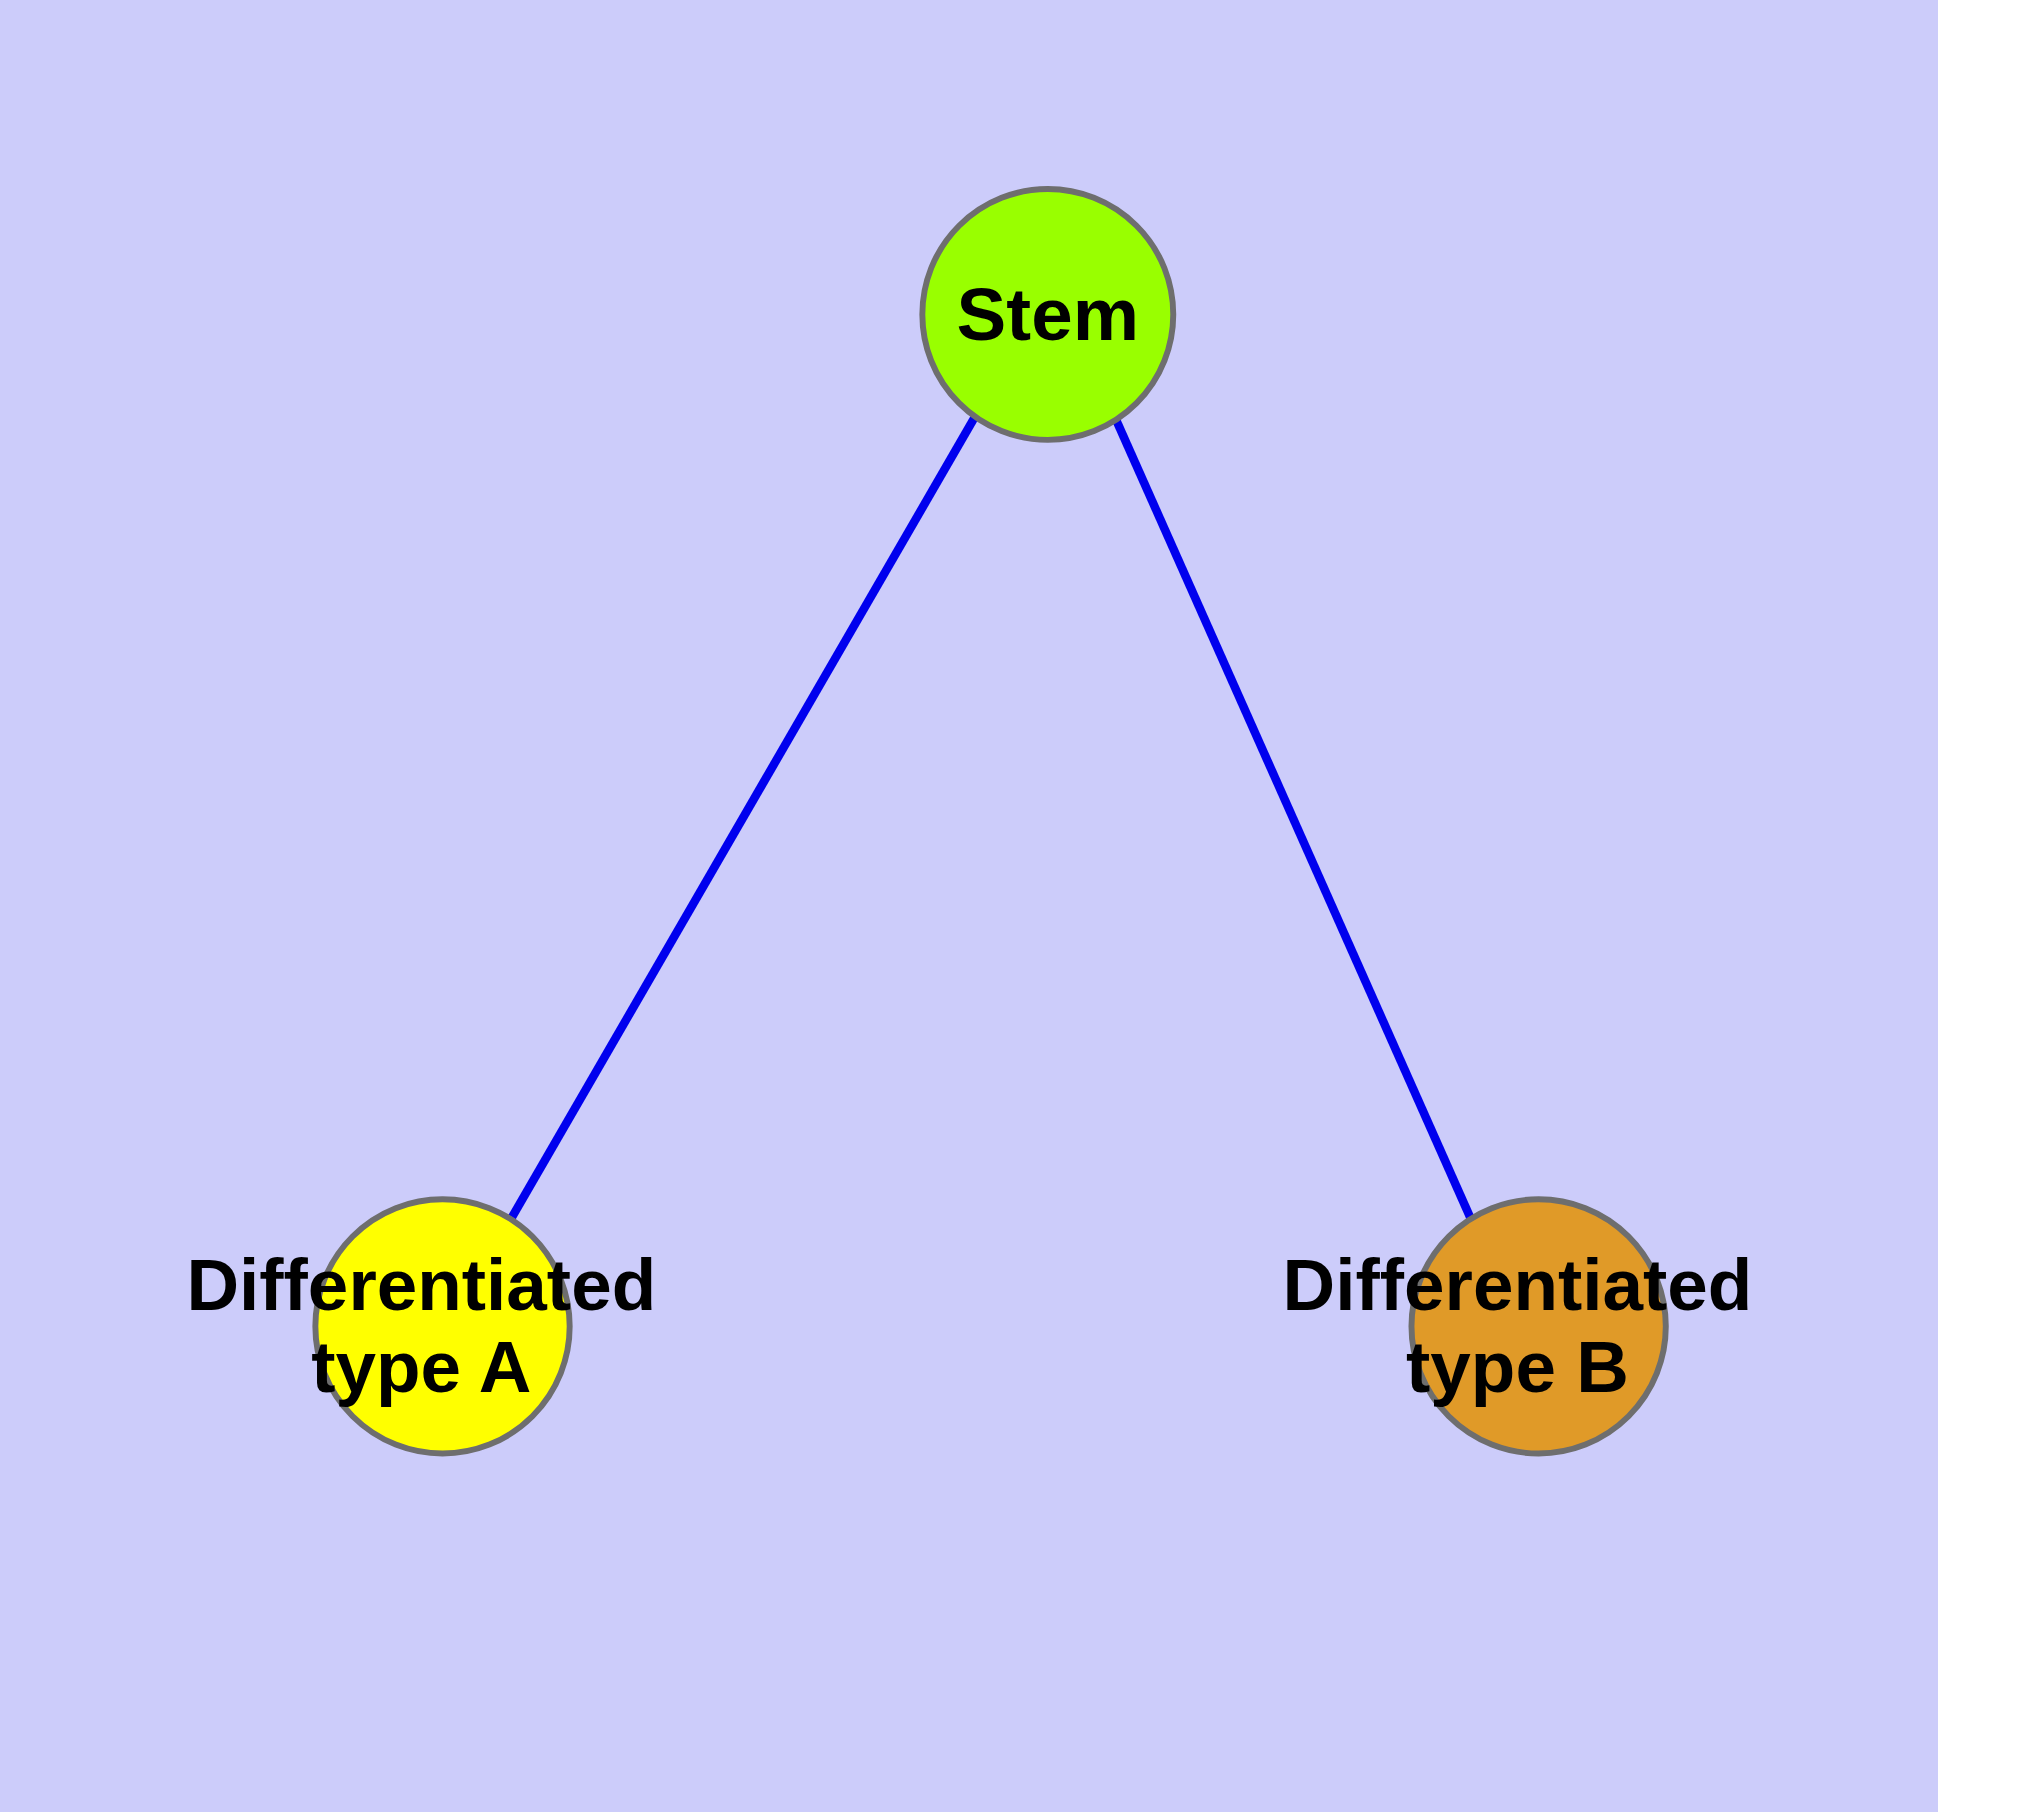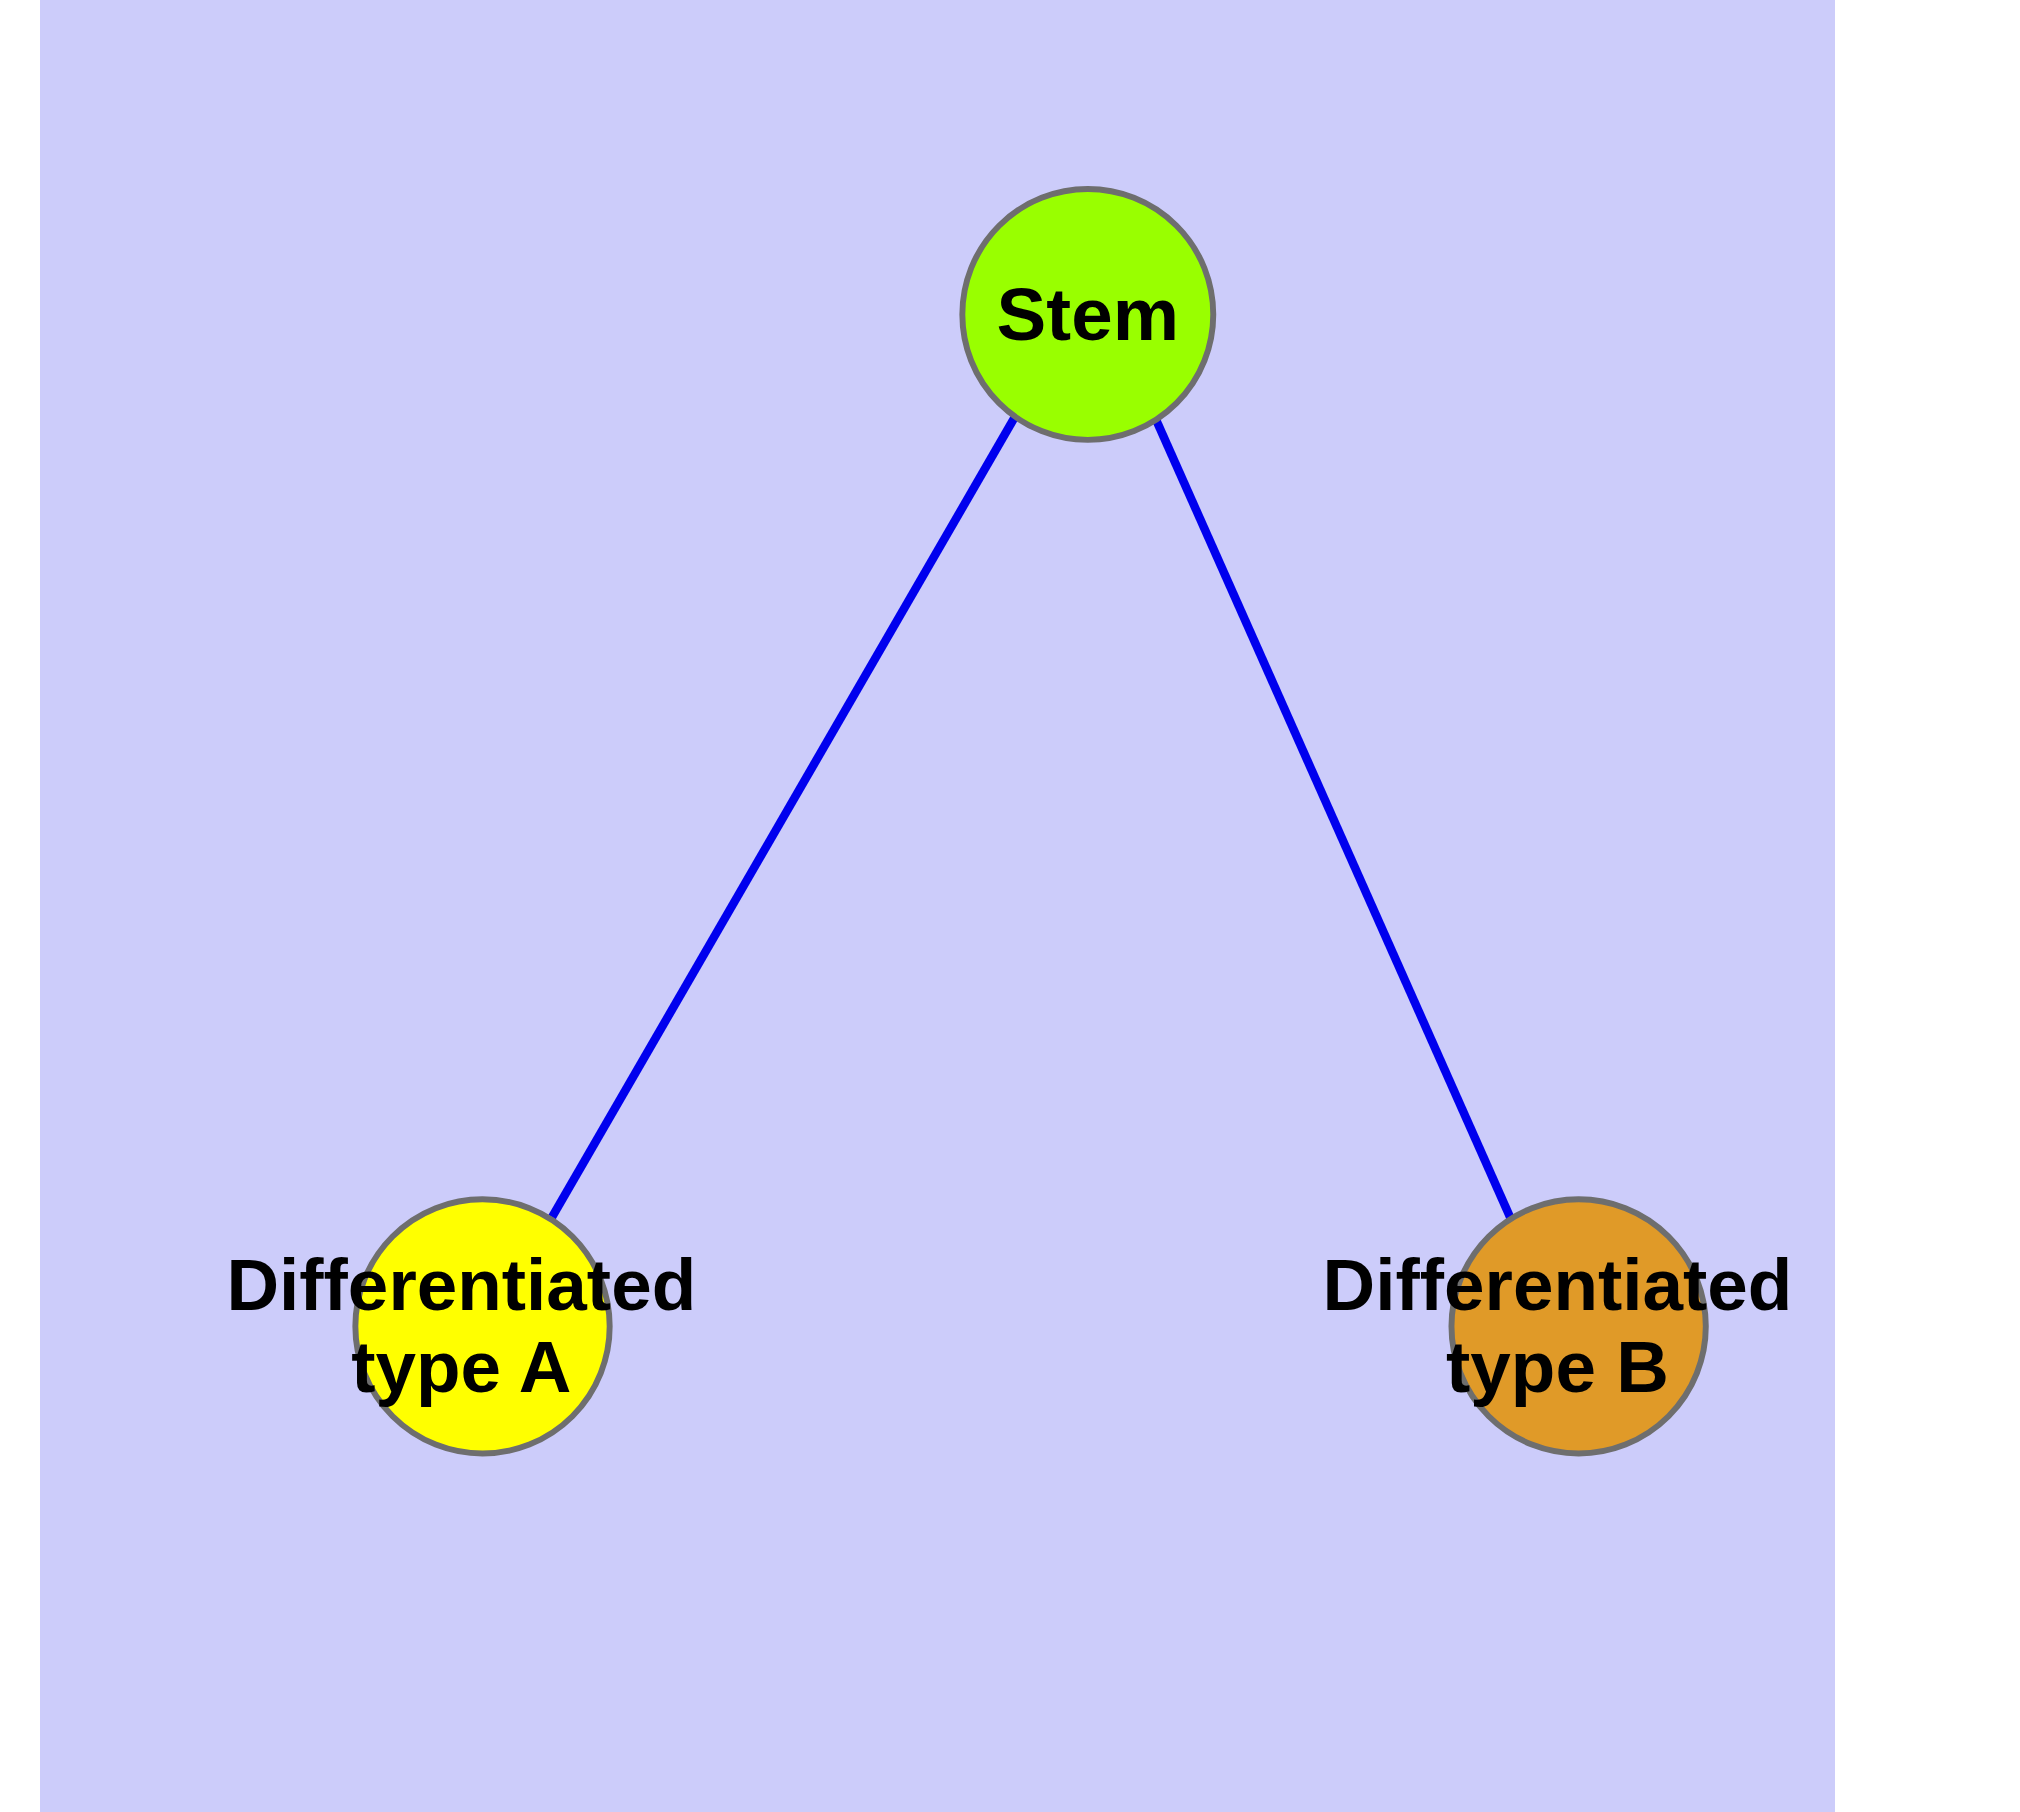--- a/index.html
+++ b/index.html
@@ -27,21 +27,21 @@
     font-weight: bold;
     fill: #000000;
     text-anchor: middle;
   }
   .node-label-stem { font-size: 88px; }
   .node-label-leaf { font-size: 86px; }
 </style>
 </head>
 <body>
 
-<div id="canvas" style="width: 1795px; height: 1812px; margin-left: 40px;">
+<div id="canvas" style="width: 1938px; height: 1812px;">
   <svg id="graph-svg" viewBox="0 0 2384 2138" preserveAspectRatio="none" xmlns="http://www.w3.org/2000/svg" width="2021" height="1812">
 
     <rect id="bg-rect" x="0" y="0" width="2384" height="2138" fill="#ccccfa"></rect>
 
     <g id="edges-layer">
         <line x1="1150" y1="492" x2="604" y2="1436" stroke="#0000ee" stroke-width="10" stroke-linecap="butt"></line>
         <line x1="1316" y1="494" x2="1735" y2="1438" stroke="#0000ee" stroke-width="10" stroke-linecap="butt"></line>
       </g>
     <g id="nodes-layer">
         <circle cx="1236" cy="371" r="148" fill="#99ff00" stroke="#6e6e6e" stroke-width="7"></circle>

